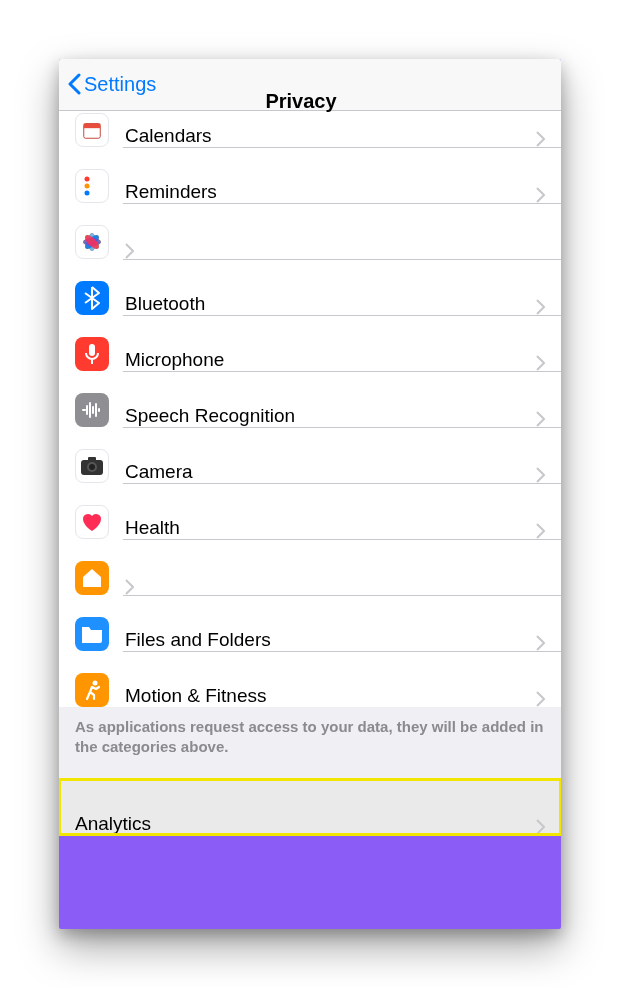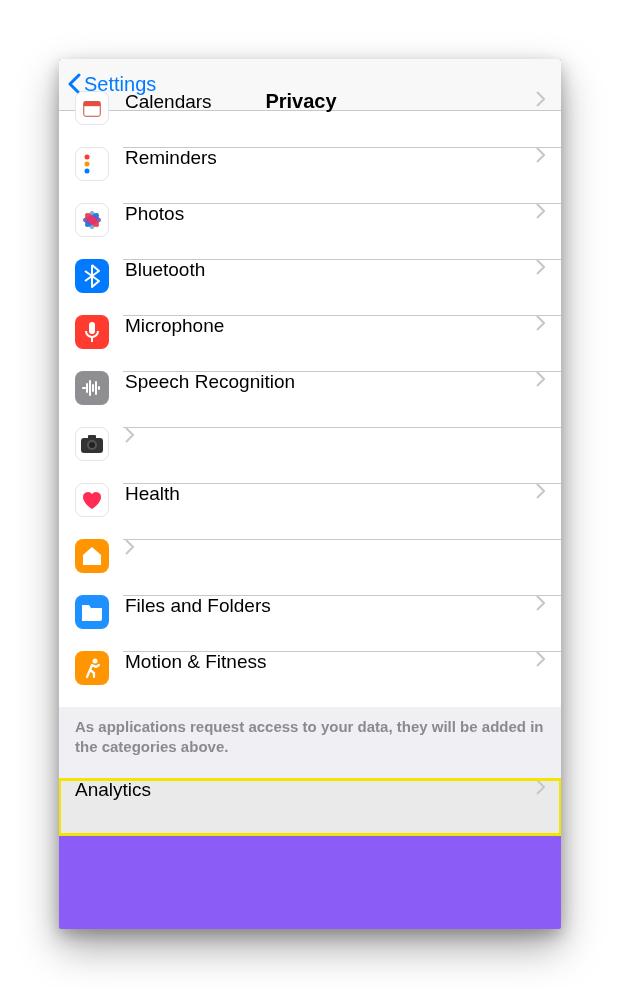--- a/index.html
+++ b/index.html
@@ -34,21 +34,21 @@
   .back-chevron svg { display:block; }
   .nav-title {
     position:absolute; left:0; right:18px; text-align:center;
     font-weight:600; font-size:20px; color:#000;
     pointer-events:none;
     margin-top:34px;
   }
 
   .list { background:#fff; }
   .row {
-    display:flex; align-items:flex-start;
+    display:flex; align-items:flex-end;
     min-height:56px;
     padding:0 16px 0 16px;
     gap:16px;
     position:relative;
     cursor:default;
   }
   .row + .row::before {
     content:"";
     position:absolute; left:64px; right:0; top:0;
     height:1px; background:#c8c7cc;
@@ -160,21 +160,20 @@
             <ellipse rx="4" ry="9" fill="#ff9500" opacity=".85" transform="rotate(45)"></ellipse>
             <ellipse rx="4" ry="9" fill="#ffcc00" opacity=".85" transform="rotate(90)"></ellipse>
             <ellipse rx="4" ry="9" fill="#4cd964" opacity=".85" transform="rotate(135)"></ellipse>
             <ellipse rx="4" ry="9" fill="#5ac8fa" opacity=".85" transform="rotate(180)"></ellipse>
             <ellipse rx="4" ry="9" fill="#007aff" opacity=".85" transform="rotate(225)"></ellipse>
             <ellipse rx="4" ry="9" fill="#5856d6" opacity=".85" transform="rotate(270)"></ellipse>
             <ellipse rx="4" ry="9" fill="#ff2d55" opacity=".85" transform="rotate(315)"></ellipse>
           </g>
         </svg>
       </div>
-      <div class="row-label">Photos</div>
       <div class="chev">
             <svg width="9" height="16" viewBox="0 0 9 16">
               <path d="M1 1l7 7-7 7" fill="none" stroke="#c7c7cc" stroke-width="2"></path>
             </svg>
           </div>
     </div>
 
     <div class="row">
       <div class="icon ic-bluetooth">
         <svg width="20" height="24" viewBox="0 0 20 24">
@@ -220,20 +219,21 @@
 
     <div class="row">
       <div class="icon ic-camera">
         <svg width="24" height="20" viewBox="0 0 24 20">
               <rect x="1" y="4" width="22" height="15" rx="3" fill="#333"></rect>
               <circle cx="12" cy="11" r="5" fill="#555"></circle>
               <circle cx="12" cy="11" r="3" fill="#222"></circle>
               <rect x="8" y="1" width="8" height="4" rx="1" fill="#333"></rect>
             </svg>
       </div>
+      <div class="row-label">Camera</div>
       <div class="chev">
             <svg width="9" height="16" viewBox="0 0 9 16">
               <path d="M1 1l7 7-7 7" fill="none" stroke="#c7c7cc" stroke-width="2"></path>
             </svg>
           </div>
     </div>
 
     <div class="row">
       <div class="icon ic-health">
         <svg width="22" height="20" viewBox="0 0 22 20">

